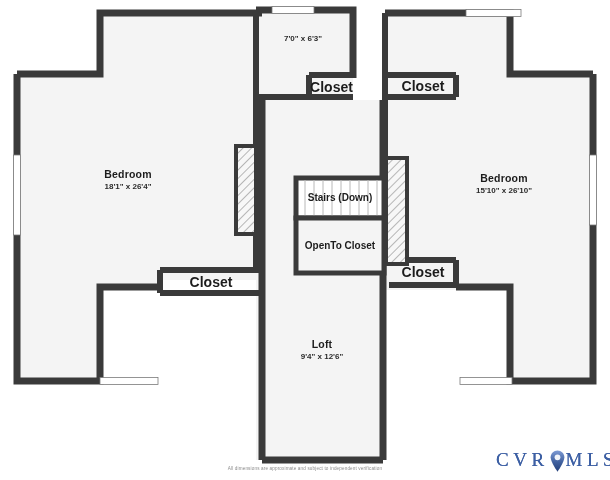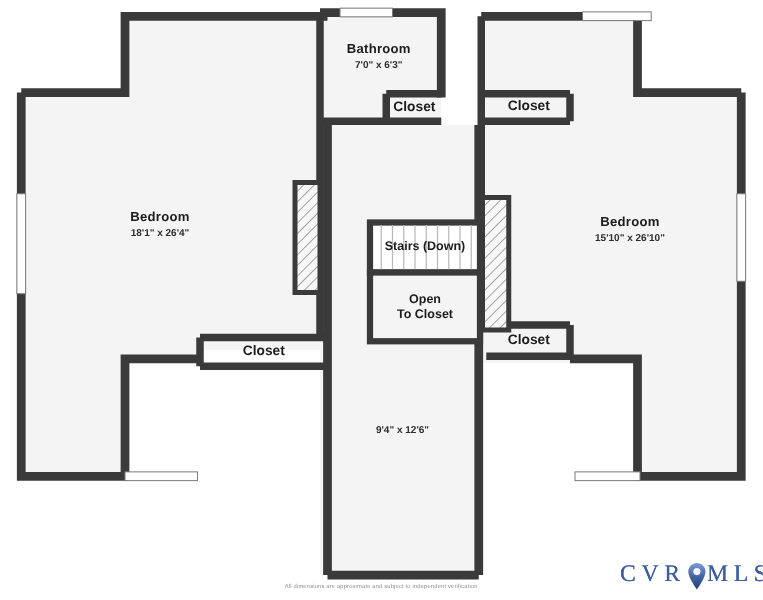--- a/index.html
+++ b/index.html
@@ -23,21 +23,21 @@
   .label .dims{
     font-size:8px;font-weight:bold;color:#2b2b2b;display:block;margin-top:1px;
   }
 
   
   .boxlabel{
     position:absolute;display:flex;align-items:center;justify-content:center;
     font-size:10px;font-weight:bold;color:#1c1c1c;text-align:center;
     line-height:1.2;
   }
-  .boxlabel.small{font-size:11px;}
+  .boxlabel.small{font-size:14px;}
 
   
   .disclaimer{
     position:absolute;left:0;right:0;top:466px;text-align:center;
     font-size:4.6px;color:#8c8c8c;letter-spacing:.15px;
   }
   .logo{
     position:absolute;left:496px;top:445px;height:30px;
     display:flex;align-items:center;
   }
@@ -152,31 +152,31 @@
   <span class="name">Bedroom</span>
   <span class="dims">18'1" x 26'4"</span>
 </div>
 
 <div class="label" style="left:452px;top:172px;width:104px;">
   <span class="name">Bedroom</span>
   <span class="dims">15'10" x 26'10"</span>
 </div>
 
 <div class="label" style="left:253px;top:33px;width:100px;">
-  <span class="name">Bathroom</span>
   <span class="dims">7'0" x 6'3"</span>
 </div>
 
 <div class="label" style="left:272px;top:338px;width:100px;">
+  <span class="name">Loft</span>
   <span class="dims">9'4" x 12'6"</span>
 </div>
 
 <div class="boxlabel" style="left:296px;top:186px;width:88px;height:24px;">Stairs (Down)</div>
 
-<div class="boxlabel" style="left:296px;top:224px;width:88px;height:44px;flex-direction:column;">
+<div class="boxlabel" style="left:296px;top:224px;width:88px;height:44px;flex-direction:row;">
   <span>Open</span>
   <span>To Closet</span>
 </div>
 
 <div class="boxlabel small" style="left:309px;top:76px;width:45px;height:22px;">Closet</div>
 
 <div class="boxlabel small" style="left:390px;top:75px;width:66px;height:22px;">Closet</div>
 
 <div class="boxlabel small" style="left:162px;top:271px;width:98px;height:22px;">Closet</div>
 

